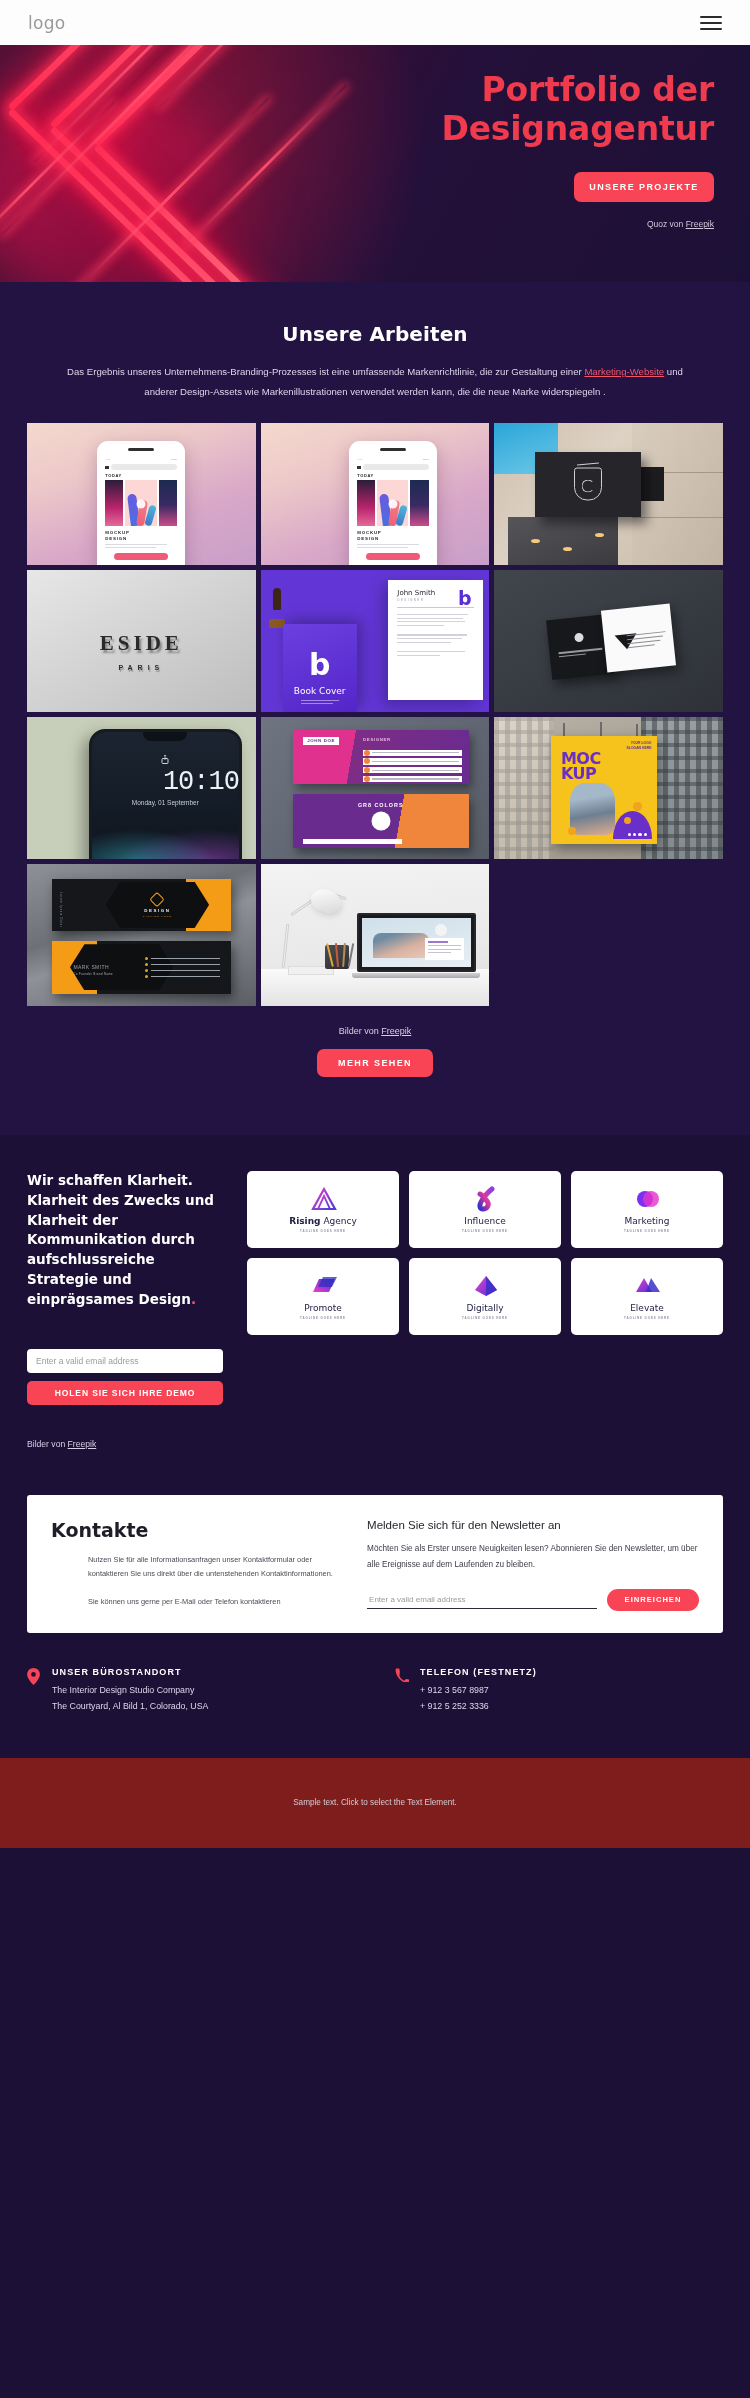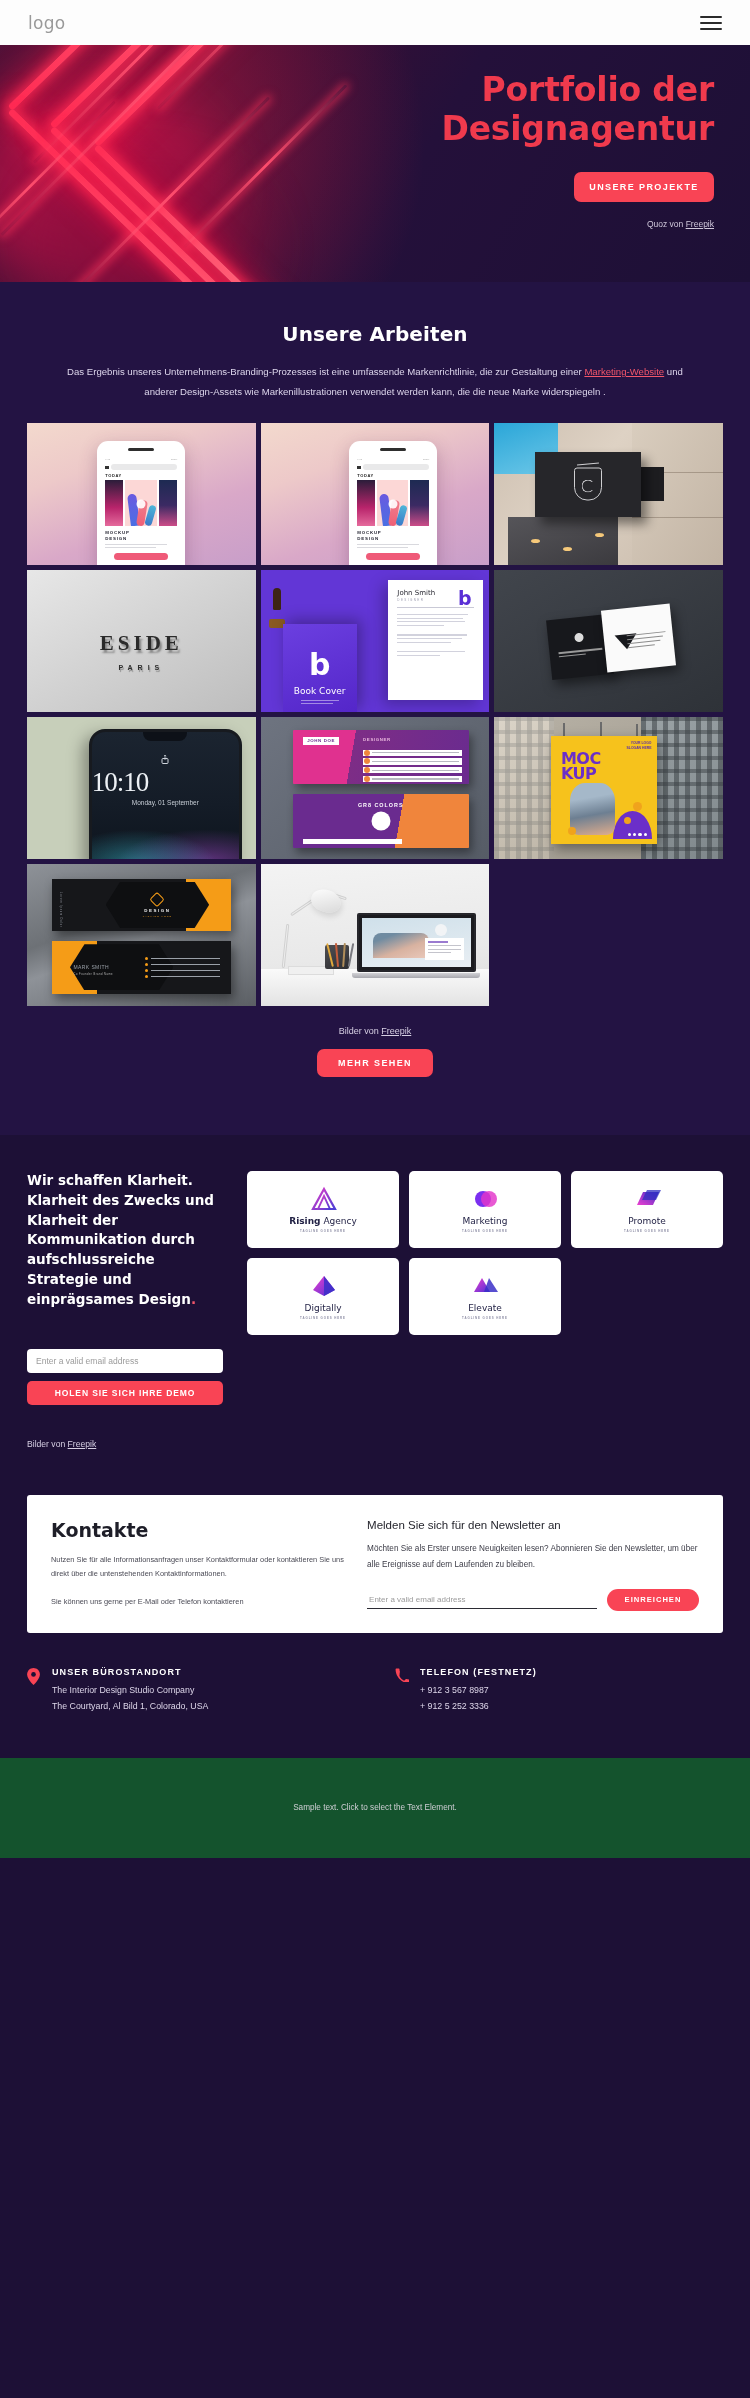--- a/index.html
+++ b/index.html
@@ -210,22 +210,22 @@
   .ls{position:absolute;inset:0;background:#c7cfba;}
   .ls-ph{position:absolute;left:27%;right:6%;top:12px;bottom:-8px;
     background:linear-gradient(180deg,#1b2430 0%,#141c27 55%,#0d141d 100%);
     border:3px solid #171a1f;border-radius:16px 16px 8px 8px;box-shadow:-6px 6px 16px rgba(0,0,0,.35);}
   .ls-notch{position:absolute;left:50%;top:0;transform:translateX(-50%);
     width:44px;height:9px;border-radius:0 0 8px 8px;background:#0d1118;}
   .ls-lock{position:absolute;left:50%;top:26px;transform:translateX(-50%);
     width:7px;height:6px;border:1.2px solid #cfd5dc;border-radius:1.5px;}
   .ls-lock:before{content:"";position:absolute;left:1px;right:1px;top:-4px;height:4px;
     border:1.2px solid #cfd5dc;border-bottom:none;border-radius:3px 3px 0 0;}
-  .ls-time{position:absolute;left:0;right:0;top:35px;text-align:left;
-    font-size:27px;font-weight:300;color:#edf1f5;font-family:Liberation Serif, serif;letter-spacing:-1px;}
+  .ls-time{position:absolute;left:0;right:0;top:35px;text-align:right;
+    font-size:27px;font-weight:300;color:#edf1f5;font-family:Liberation Mono, monospace;letter-spacing:-1px;}
   .ls-date{position:absolute;left:0;right:0;top:67px;text-align:center;font-size:6.5px;color:#c7ced6;}
   .ls-wave{position:absolute;left:0;right:0;bottom:0;height:44px;
     background:radial-gradient(ellipse at 30% 100%, rgba(58,180,200,.55) 0%, rgba(58,180,200,0) 55%),
                radial-gradient(ellipse at 78% 96%, rgba(150,70,190,.6) 0%, rgba(150,70,190,0) 55%);}
 
   
   .pk{position:absolute;inset:0;background:linear-gradient(140deg,#6e7480,#565c66);}
   .pk-c{position:absolute;left:14%;right:9%;height:38%;border-radius:1px;
     background:linear-gradient(100deg,#e0318f 0%,#e0318f 34%,#7d2d86 34%,#6a2b8f 100%);
     box-shadow:3px 5px 10px rgba(0,0,0,.4);}
@@ -342,41 +342,41 @@
   .lname b{font-weight:700;}
   .ltag{font-size:2.9px;letter-spacing:.9px;color:#8e8ea6;font-weight:700;}
 
   
   .contact-wrap{background:#1d1036;padding:46px 27px 0;}
   .contact{
     background:#fff;border-radius:3px;display:flex;padding:24px 24px 22px;gap:18px;
   }
   .ct-left{width:46%;}
   .ct-title{font-family:"DejaVu Sans",sans-serif;font-weight:700;font-size:19px;color:#1e1e28;}
-  .ct-p{font-size:7.4px;line-height:1.85;color:#4a4a55;margin-top:12px;}
+  .ct-p{font-size:7.4px;line-height:1.85;color:#4a4a55;margin-top:12px;margin-left:37px;}
   .ct-p2{margin-top:14px;}
   .ct-right{flex:1;}
   .nl-title{font-size:11.5px;color:#26262e;font-family:Liberation Sans, sans-serif;}
   .nl-p{font-size:8.2px;line-height:1.92;color:#3b3b46;margin-top:10px;}
   .nl-form{display:flex;align-items:center;gap:10px;margin-top:16px;}
   .nl-input{
     flex:1;border:none;border-bottom:1.4px solid #2b2b33;background:transparent;
     font-size:8px;color:#2b2b33;padding:4px 2px;font-family:"Liberation Sans",sans-serif;
   }
   .nl-input::placeholder{color:#9b9b9b;}
   .nl-btn{width:92px;height:22px;border-radius:11px;font-size:7.6px;letter-spacing:1px;}
 
   
   .fcontact{background:#1d1036;display:flex;padding:34px 27px 44px;gap:40px;}
   .fcol{flex:1;display:flex;gap:11px;}
   .ficon{width:14px;flex:none;padding-top:1px;}
   .fc-title{font-size:9px;font-weight:700;letter-spacing:1.1px;color:#fff;}
   .fc-line{font-size:8.8px;color:#ded7ea;margin-top:7px;line-height:1.55;}
 
-  .foot{background:#14532d;height:100px;display:flex;align-items:center;justify-content:center;}
+  .foot{background:#7f1d1d;height:90px;display:flex;align-items:center;justify-content:center;}
   .foot span{font-size:8.2px;color:#cfcfd4;}
 
   svg{display:block;}
 </style>
 </head>
 <body>
 
 <div class="page">
 
   <div class="nav">
@@ -737,20 +737,36 @@
                 </linearGradient>
               </defs>
             <path d="M13 3 L24 23 L2 23 Z" fill="none" stroke="url(#g1)" stroke-width="2.2"></path>
             <path d="M13 10 L19 23 L7 23 Z" fill="none" stroke="url(#g1)" stroke-width="1.8"></path>
           </svg>
         </div>
         <div class="lname"><b>Rising</b><span> Agency</span></div>
         <div class="ltag">TAGLINE GOES HERE</div>
       </div>
 
+      <div class="lcard">
+        <div class="lmark">
+          <svg viewBox="0 0 26 26" width="26" height="26">
+            <defs>
+                <linearGradient id="g2" x1="1" y1="0" x2="0" y2="1">
+                  <stop offset="0" stop-color="#8b3fe8"></stop>
+                  <stop offset=".5" stop-color="#e0389f"></stop>
+                  <stop offset="1" stop-color="#2d30c8"></stop>
+                </linearGradient>
+              </defs>
+            <path d="M19 3 C14 7 10 12 8 16 C6 20 7 23 10 23 C14 23 17 19 14 15 C11 11 9 9 7 8" fill="none" stroke="url(#g2)" stroke-width="5" stroke-linecap="round"></path>
+          </svg>
+        </div>
+        <div class="lname"><b></b><span>Influence</span></div>
+        <div class="ltag">TAGLINE GOES HERE</div>
+      </div>
 
       <div class="lcard">
         <div class="lmark">
           <svg viewBox="0 0 26 26" width="26" height="26">
             <circle cx="10" cy="13" r="8" fill="#7b2ff0"></circle>
             <circle cx="16" cy="13" r="8" fill="#e334c9" opacity=".82"></circle>
           </svg>
         </div>
         <div class="lname"><b></b><span>Marketing</span></div>
         <div class="ltag">TAGLINE GOES HERE</div>

